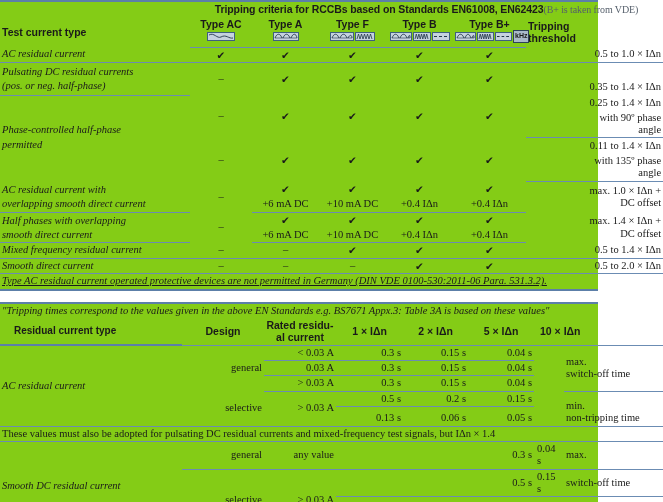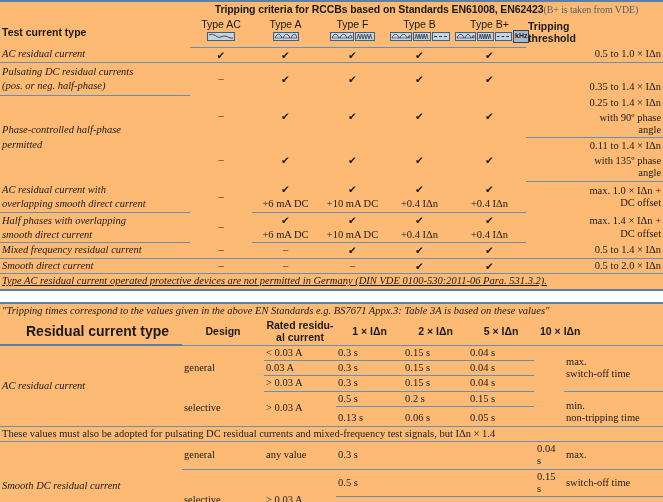--- a/index.html
+++ b/index.html
@@ -6,22 +6,22 @@
   body{
     width:663px;height:502px;
     background:#ffffff;
     font-family:"Liberation Serif", serif;
     color:#1a1a1a;
     overflow:hidden;
   }
   .page{position:relative;width:663px;height:502px;background:#fff;}
 
   .tbl{
-    background:#fdba74;
-    width:663px;
+    background:#84cc16;
+    width:598px;
     box-sizing:border-box;
   }
   .tbl table{border-collapse:collapse;width:663px;table-layout:fixed;}
   .tbl td,.tbl th{
     padding:1px 2px;
     vertical-align:middle;
     font-size:10.5px;
     line-height:1.18;
     background:transparent;
   }
@@ -34,21 +34,21 @@
     text-align:center;
     padding-top:6px;padding-bottom:1px;
     letter-spacing:-0.1px;
   }
   .t1-title .sub{
     font-family:"Liberation Serif", serif;
     font-weight:normal;font-size:10px;color:#555f6b;
   }
   .t1-head-label{
     font-family:"Liberation Sans", sans-serif;
-    font-weight:normal;font-size:10.3px;
+    font-weight:bold;font-size:10.3px;
     text-align:center;
     padding-bottom:1px;
   }
   .t1-rowhead{
     font-family:"Liberation Sans", sans-serif;
     font-weight:bold;font-size:10.6px;
     text-align:left;padding-left:9px;
     vertical-align:bottom;
   }
   .t1-thresh-head{
@@ -79,23 +79,23 @@
   .t2-quote{
     font-style:italic;font-size:10.4px;
     padding:4px 0 3px 9px;text-align:left;
   }
   .t2-head{
     font-family:"Liberation Sans", sans-serif;
     font-weight:bold;font-size:10.4px;
     text-align:center;line-height:1.1;
     padding-top:2px;padding-bottom:2px;
   }
-  .t2-head.left{text-align:left;padding-left:26px;font-size:14px;}
+  .t2-head.left{text-align:left;padding-left:14px;font-size:10px;}
   .t2-rowname{font-style:italic;font-size:10.8px;text-align:left;padding-left:9px;}
-  .t2-cell{font-size:10.2px;text-align:left;}
+  .t2-cell{font-size:10.2px;text-align:right;}
   .t2-note{font-size:10.2px;text-align:left;padding-left:5px;line-height:1.18;margin-top:33px;}
   .t2-banner{
     font-size:10.5px;text-align:left;padding:2px 0 2px 9px;
   }
   .u{border-bottom:1px solid #6b8cb3;}
   .uthick{border-bottom:2px solid #5c7fa8;}
 
   
   .sym{display:inline-flex;align-items:center;gap:1px;height:11px;}
   .symbox{

